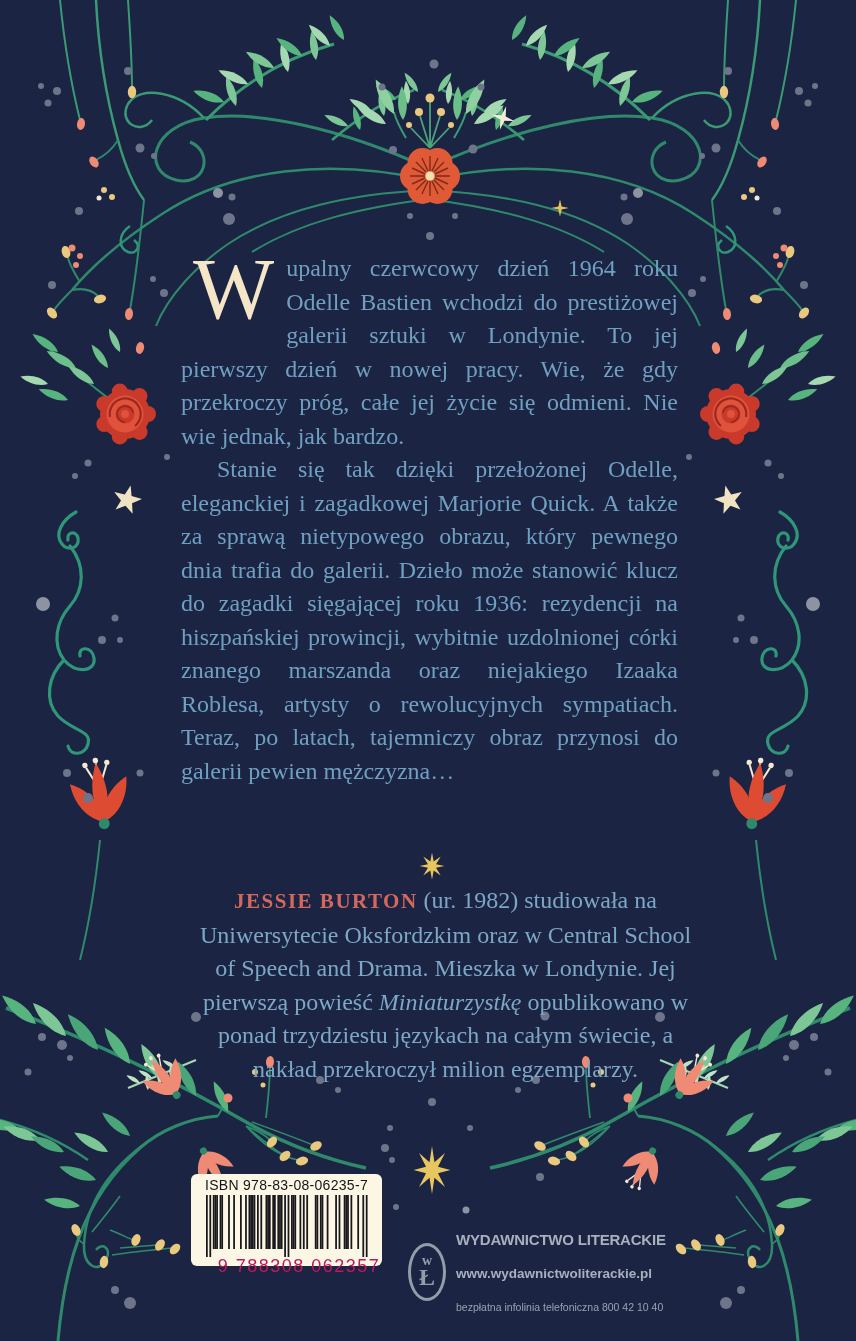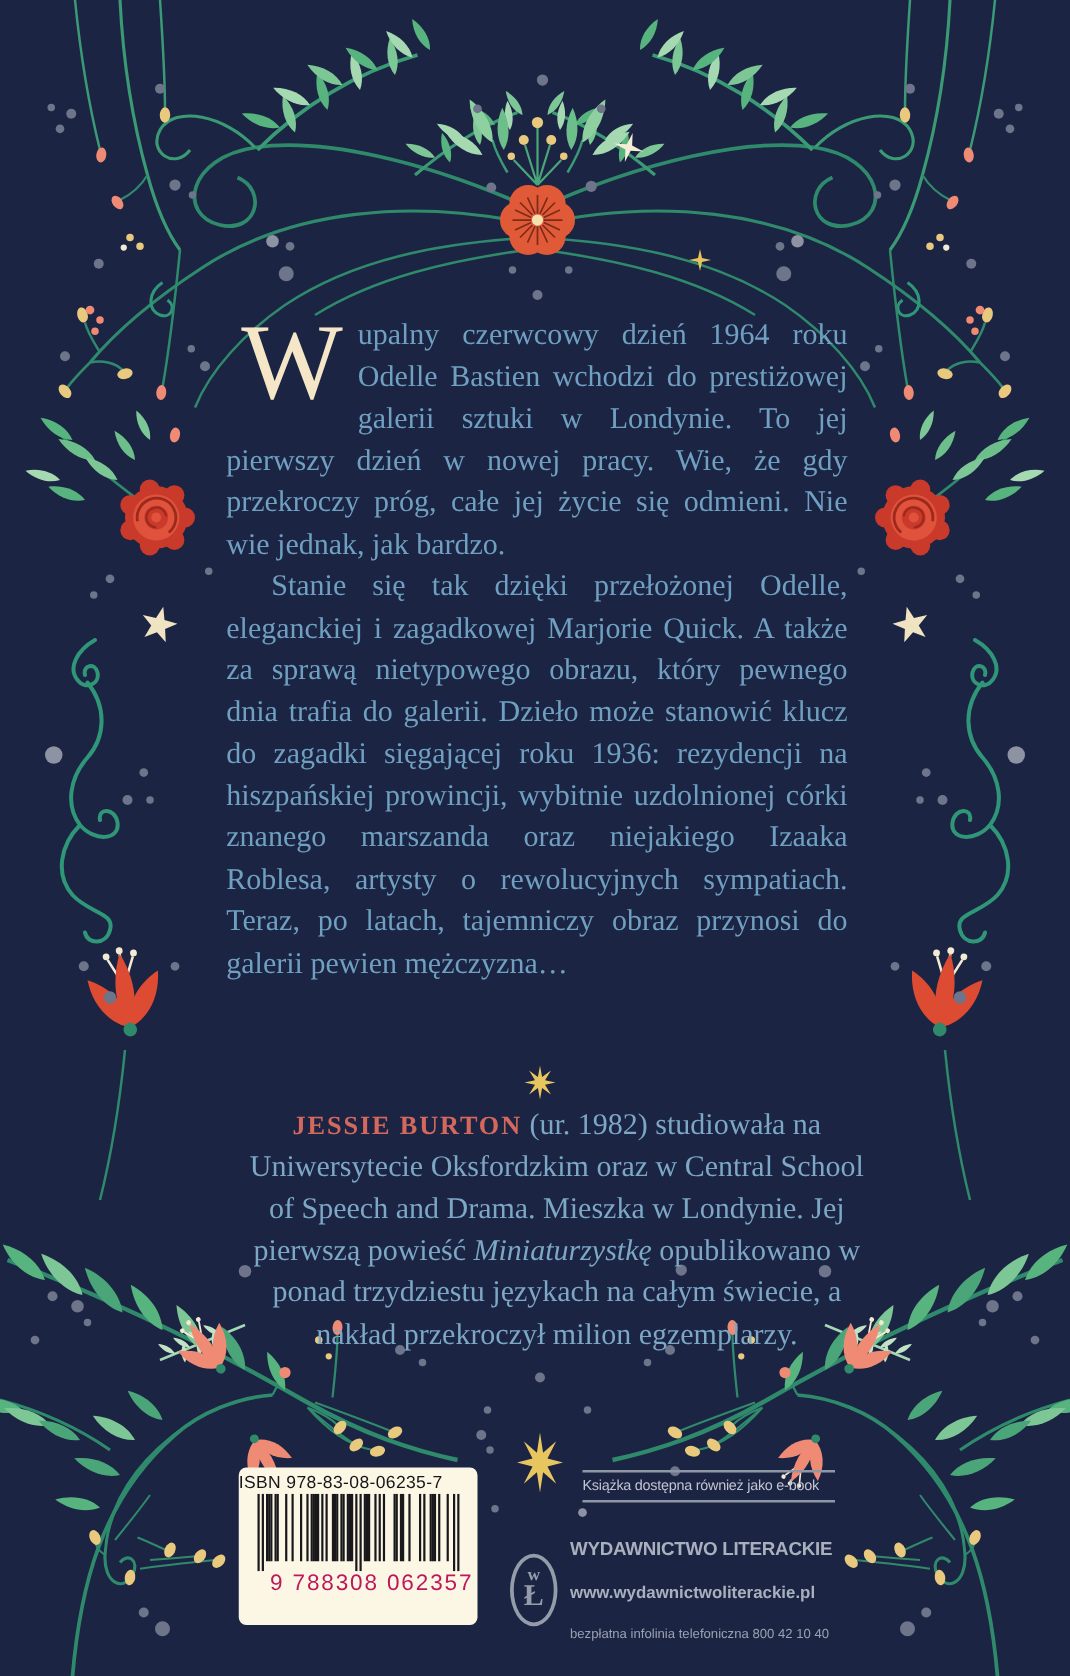--- a/index.html
+++ b/index.html
@@ -12,22 +12,22 @@
   #synopsis p{margin:0;}
   .dropcap{float:left;font-size:86px;line-height:66px;color:#f4e6c6;margin:4px 12px 0 12px;}
   #para2{text-indent:36px;}
   
   #review{left:181px;top:719px;width:497px;color:#b6c7d5;font-size:24px;line-height:33.5px;text-align:center;}
   
   #bio{left:181px;top:884px;width:497px;color:#7ca7c5;font-size:24px;line-height:33.5px;text-align:center;margin-left:16px;}
   .author-name{color:#d5685c;font-weight:bold;font-size:21px;letter-spacing:1.5px;}
   .book-title{font-style:italic;}
   
-  #barcode-box{left:191px;top:1174px;width:191px;height:126px;background:#fcf7e4;border-radius:6px;
-               box-sizing:border-box;padding-top:3px;}
+  #barcode-box{left:191px;top:1174px;width:191px;height:92px;background:#fcf7e4;border-radius:6px;
+               text-align:center;box-sizing:border-box;padding-top:3px;}
   #isbn{font-family:"Liberation Sans","DejaVu Sans",sans-serif;font-size:14px;letter-spacing:.3px;color:#15151a;line-height:17px;}
   #bars{display:block;margin:1px auto 0 auto;}
   #ean-digits{font-family:Liberation Sans, sans-serif;font-size:18px;letter-spacing:1.5px;
               color:#be185d;line-height:20px;margin-top:-1px;padding-left:25px;}
   #price{left:196px;top:1352px;font-family:Liberation Sans, sans-serif;font-size:16px;color:#7dd3fc;}
   
   #ebook{left:466px;top:1176px;width:202px;font-family:"Liberation Sans","DejaVu Sans",sans-serif;}
   .rule{height:2px;background:#8f96a5;}
   #ebook-text{font-size:11.5px;letter-spacing:-.2px;color:#c0c5d0;margin:5px 0 5px 0;white-space:nowrap;}
   #publisher{left:408px;top:1231px;display:flex;gap:10px;align-items:center;}
@@ -413,25 +413,20 @@
         <rect x="145.50" y="0" width="1.76" height="54" fill="#17171c"></rect>
         <rect x="152.30" y="0" width="1.76" height="54" fill="#17171c"></rect>
         <rect x="157.40" y="0" width="1.76" height="62" fill="#17171c"></rect>
         <rect x="160.80" y="0" width="1.76" height="62" fill="#17171c"></rect>
       </svg>
     <div id="ean-digits">9 788308 062357</div>
   </div>
 
   <div class="txt" id="price">cena 48,00 zł</div>
 
-  <div class="txt" id="ebook">
-    <div class="rule"></div>
-    <div id="ebook-text">Książka dostępna również jako e-book</div>
-    <div class="rule"></div>
-  </div>
 
   <div class="txt" id="publisher">
     <div id="pub-logo">
       <span class="lw">w</span>
       <span class="ll">Ł</span>
     </div>
     <div class="pub-col">
       <div id="pub-name">WYDAWNICTWO LITERACKIE</div>
       <div id="pub-site">www.wydawnictwoliterackie.pl</div>
       <div id="pub-info">bezpłatna infolinia telefoniczna 800 42 10 40</div>

